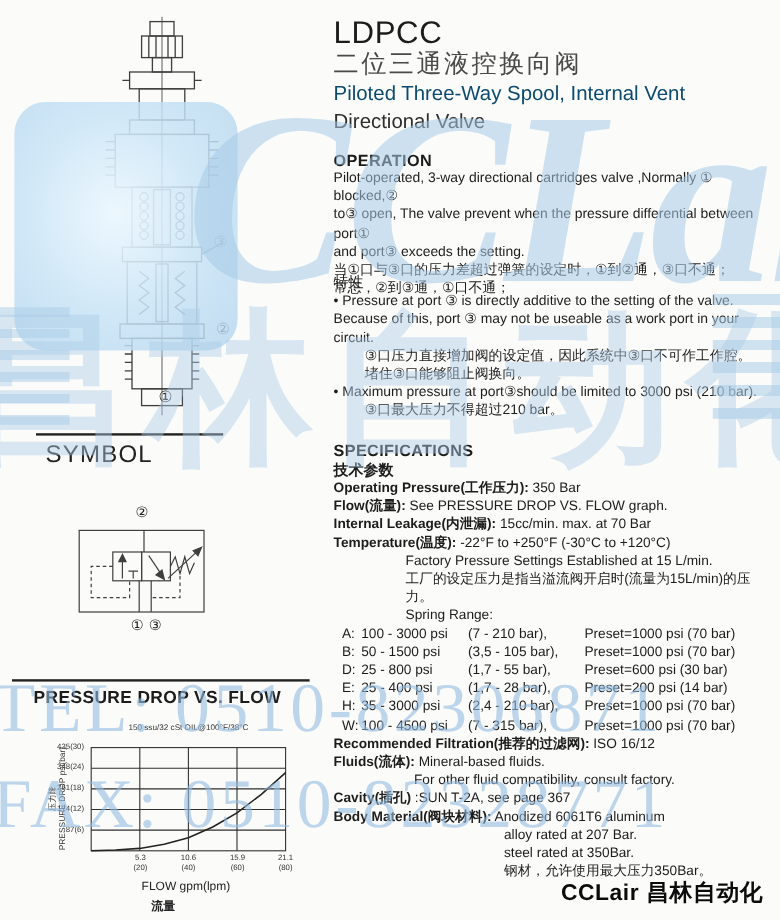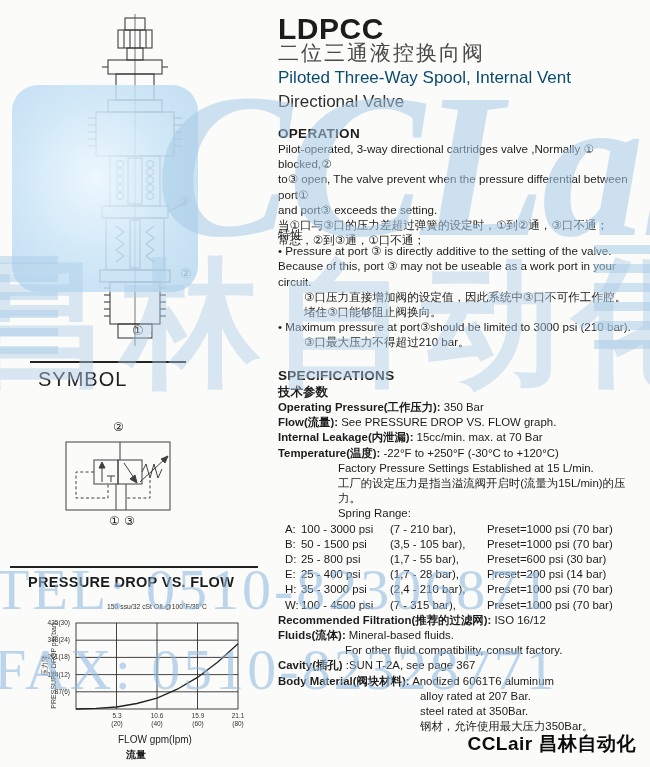--- a/index.html
+++ b/index.html
@@ -1,20 +1,20 @@
 <!DOCTYPE html>
 <html><head>
 <meta charset="utf-8">
 <style>
   html,body{margin:0;padding:0;}
   body{width:650px;height:767px;position:relative;background:#fbfbfa;overflow:hidden;
        font-family:"Liberation Sans","DejaVu Sans",sans-serif;color:#1c1c1c;}
   .abs{position:absolute;}
   
-  .t-main{left:278px;top:12px;font-size:30px;font-weight:bold;letter-spacing:.5px;}
+  .t-main{left:278px;top:12px;font-size:26px;font-weight:normal;letter-spacing:.5px;}
   .t-zh{left:278px;top:39px;font-size:21px;color:#4a4a4a;letter-spacing:2px;}
   .t-en1{left:278px;top:68px;font-size:17px;color:#0c4a6e;}
   .t-en2{left:278px;top:92px;font-size:17px;color:#2e2e2e;}
   
   .sec-h{font-size:13.5px;font-weight:bold;letter-spacing:.3px;}
   .op{left:278px;top:126px;width:366px;}
   .body-lines{font-size:11.6px;line-height:15.2px;}
   .feat{left:278px;top:228px;width:368px;}
   .zh-ind{padding-left:26px;}
   .cont{padding-left:0;}

